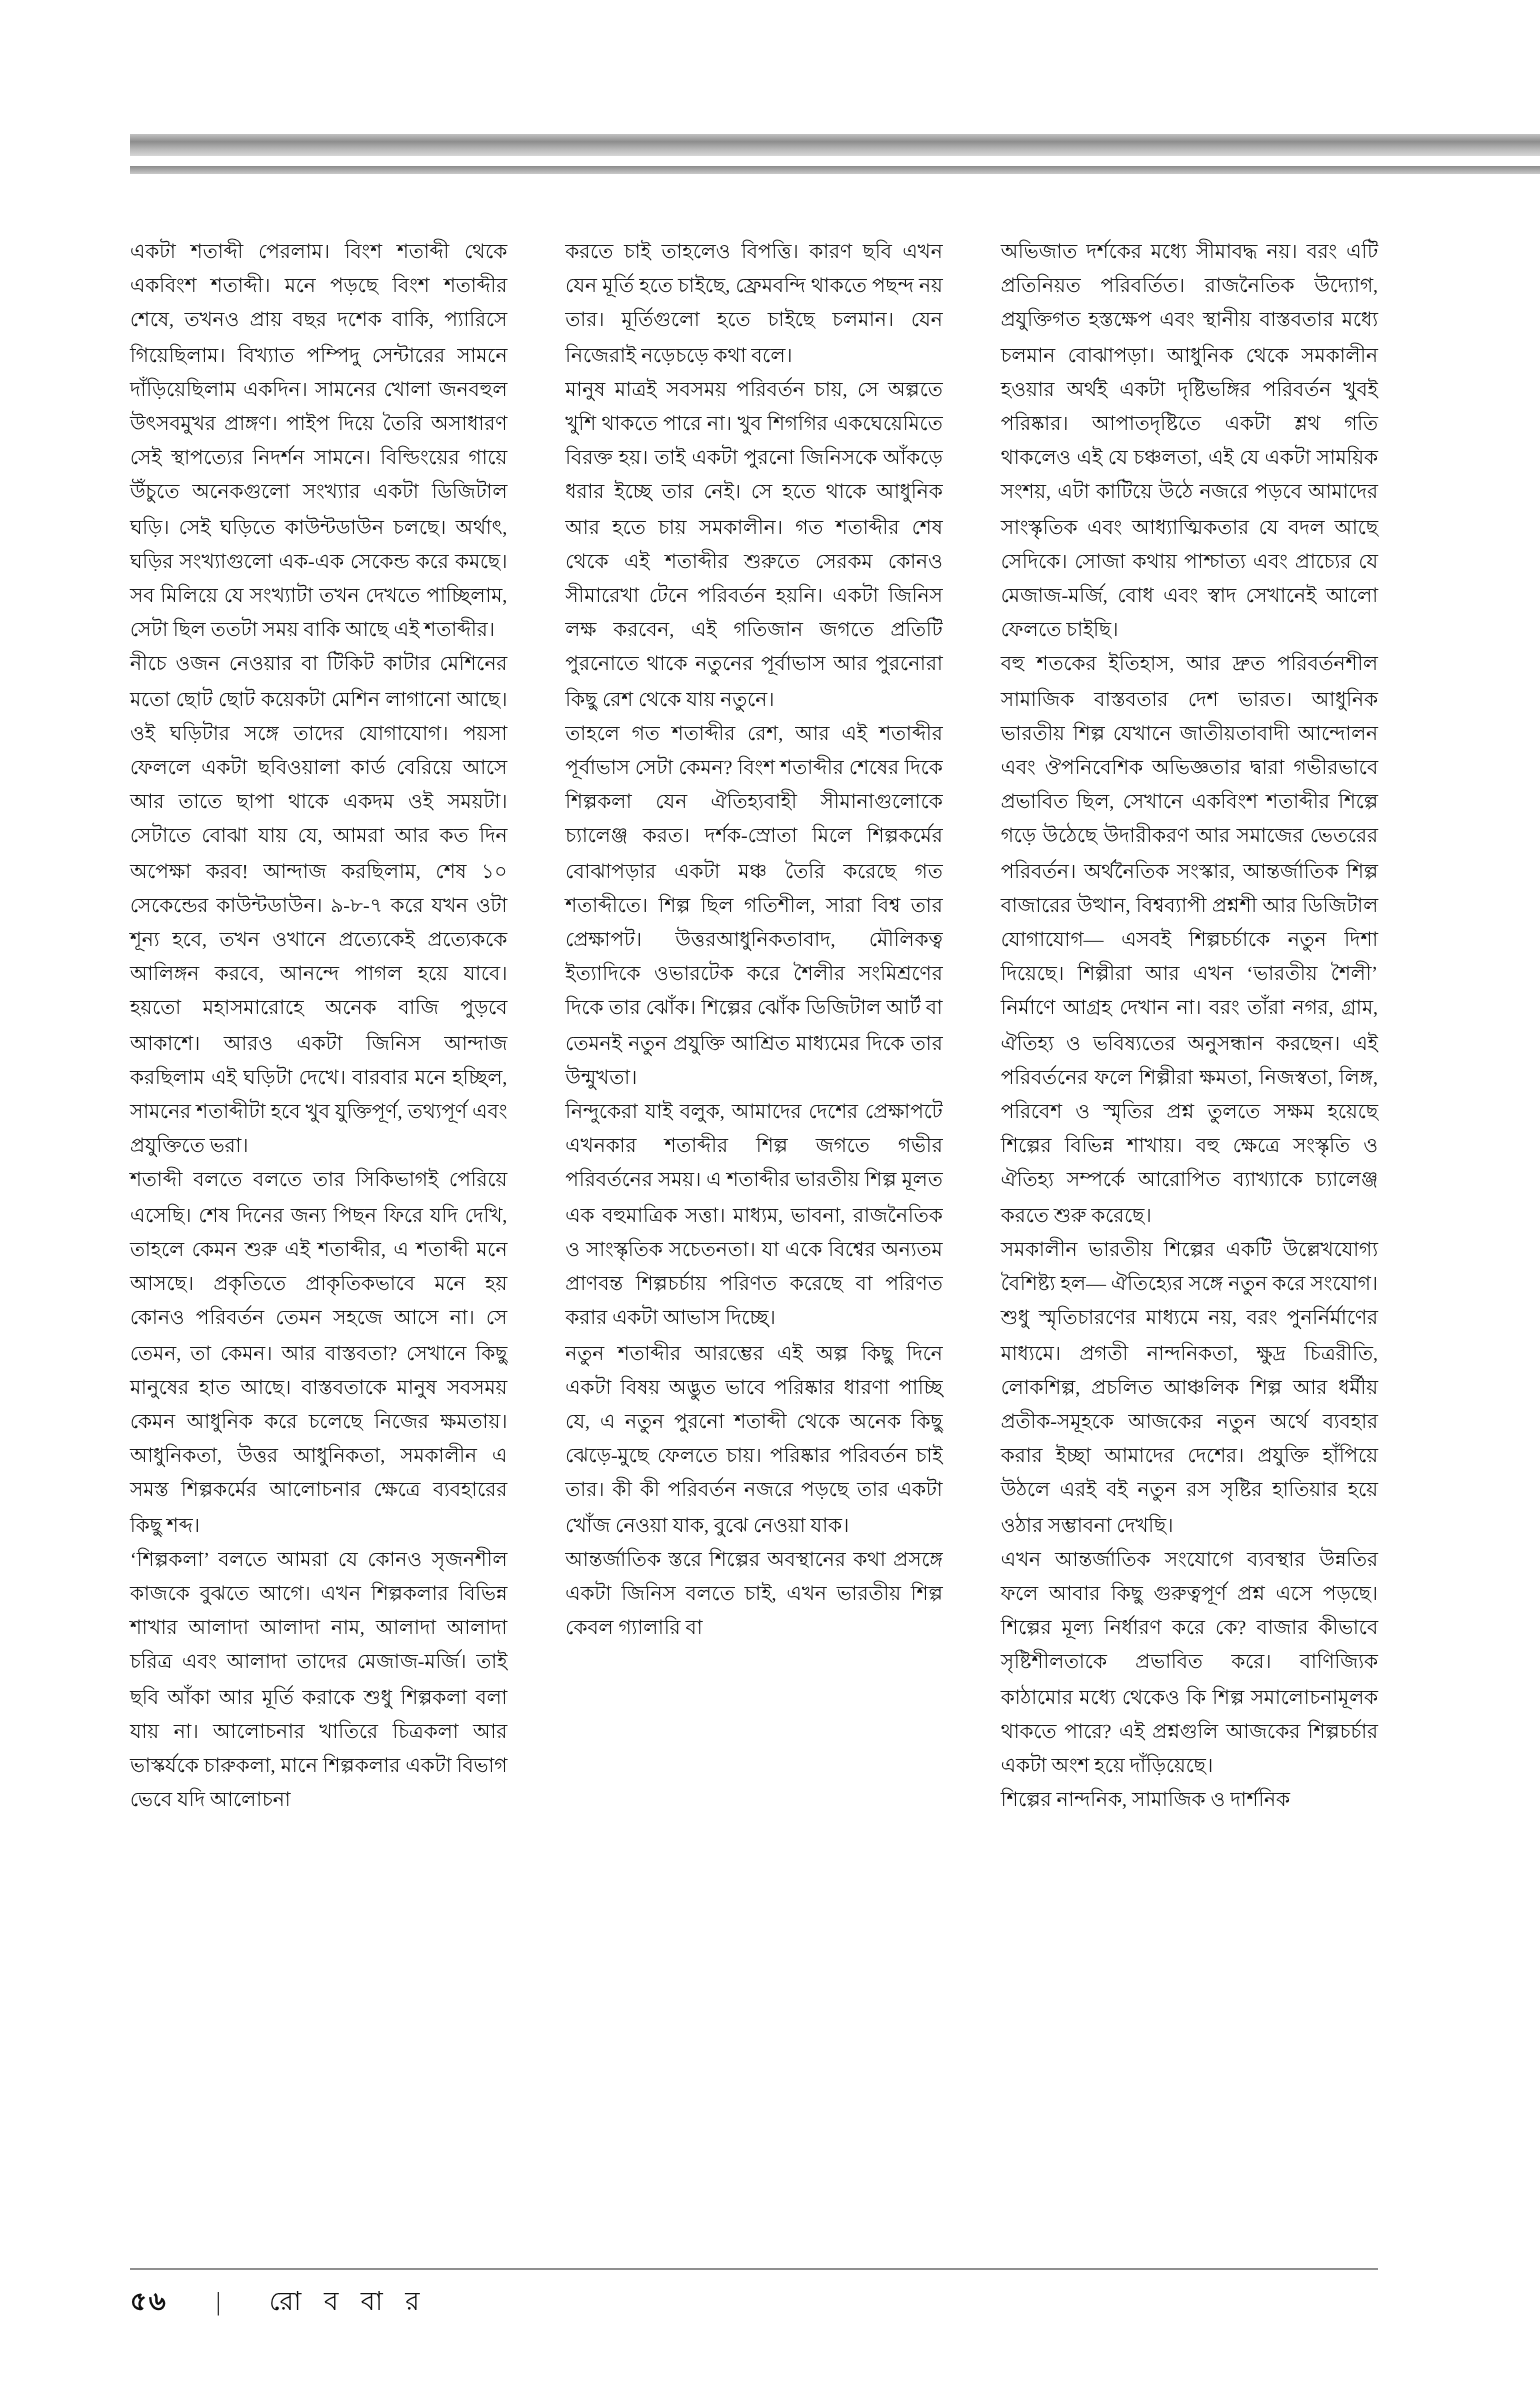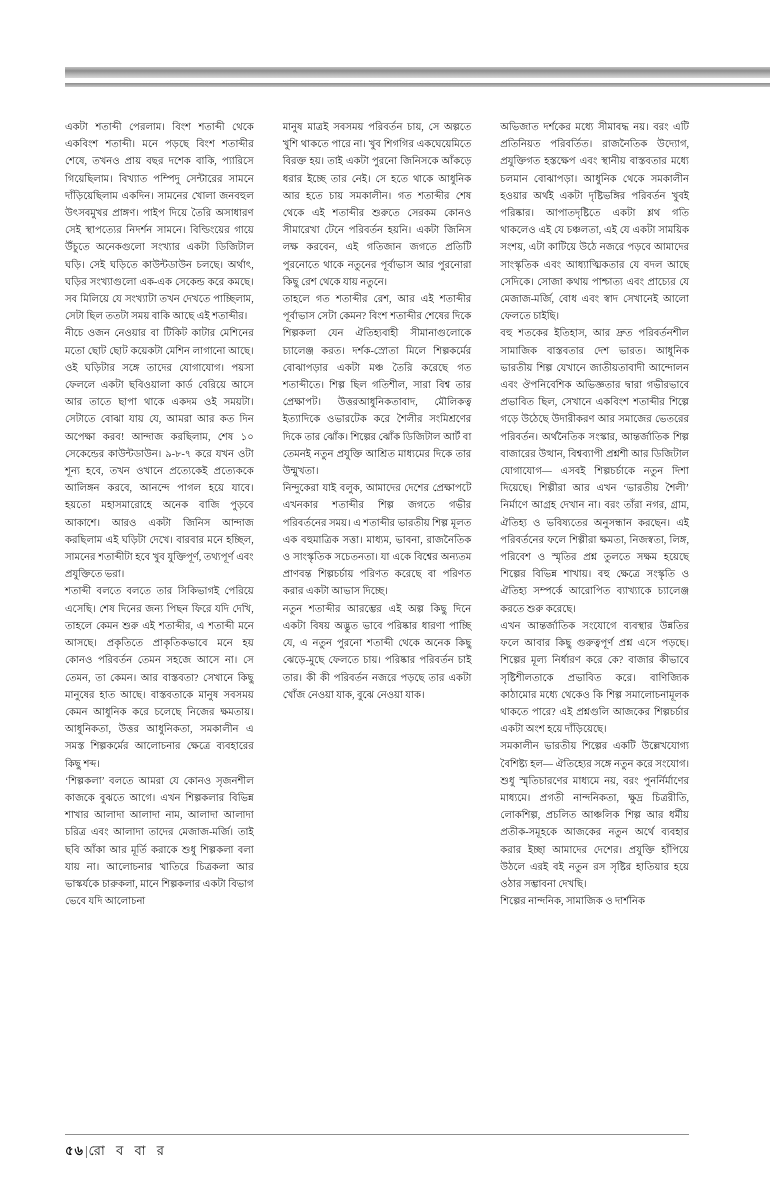--- a/index.html
+++ b/index.html
@@ -66,21 +66,21 @@
     height: 1px;
     background: #8f8f8f;
   }
   .footer {
     position: absolute;
     left: 65px;
     top: 1141px;
     font-size: 13px;
     display: flex;
     align-items: baseline;
-    gap: 1px;
+    gap: 24px;
     color: #111;
   }
   .footer .page-number { font-weight: bold; letter-spacing: 1px; }
   .footer .separator { color: #333; }
   .footer .magazine-name { letter-spacing: 4px; }
 </style>
 </head>
 <body>
 
 <div class="page">
@@ -91,30 +91,32 @@
   </div>
 
   <div class="content">
     <div class="column">
         <p class="para">একটা শতাব্দী পেরলাম। বিংশ শতাব্দী থেকে একবিংশ শতাব্দী। মনে পড়ছে বিংশ শতাব্দীর শেষে, তখনও প্রায় বছর দশেক বাকি, প্যারিসে গিয়েছিলাম। বিখ্যাত পম্পিদু সেন্টারের সামনে দাঁড়িয়েছিলাম একদিন। সামনের খোলা জনবহুল উৎসবমুখর প্রাঙ্গণ। পাইপ দিয়ে তৈরি অসাধারণ সেই স্থাপত্যের নিদর্শন সামনে। বিল্ডিংয়ের গায়ে উঁচুতে অনেকগুলো সংখ্যার একটা ডিজিটাল ঘড়ি। সেই ঘড়িতে কাউন্টডাউন চলছে। অর্থাৎ, ঘড়ির সংখ্যাগুলো এক-এক সেকেন্ড করে কমছে। সব মিলিয়ে যে সংখ্যাটা তখন দেখতে পাচ্ছিলাম, সেটা ছিল ততটা সময় বাকি আছে এই শতাব্দীর।</p>
         <p class="para">নীচে ওজন নেওয়ার বা টিকিট কাটার মেশিনের মতো ছোট ছোট কয়েকটা মেশিন লাগানো আছে। ওই ঘড়িটার সঙ্গে তাদের যোগাযোগ। পয়সা ফেললে একটা ছবিওয়ালা কার্ড বেরিয়ে আসে আর তাতে ছাপা থাকে একদম ওই সময়টা। সেটাতে বোঝা যায় যে, আমরা আর কত দিন অপেক্ষা করব! আন্দাজ করছিলাম, শেষ ১০ সেকেন্ডের কাউন্টডাউন। ৯-৮-৭ করে যখন ওটা শূন্য হবে, তখন ওখানে প্রত্যেকেই প্রত্যেককে আলিঙ্গন করবে, আনন্দে পাগল হয়ে যাবে। হয়তো মহাসমারোহে অনেক বাজি পুড়বে আকাশে। আরও একটা জিনিস আন্দাজ করছিলাম এই ঘড়িটা দেখে। বারবার মনে হচ্ছিল, সামনের শতাব্দীটা হবে খুব যুক্তিপূর্ণ, তথ্যপূর্ণ এবং প্রযুক্তিতে ভরা।</p>
         <p class="para">শতাব্দী বলতে বলতে তার সিকিভাগই পেরিয়ে এসেছি। শেষ দিনের জন্য পিছন ফিরে যদি দেখি, তাহলে কেমন শুরু এই শতাব্দীর, এ শতাব্দী মনে আসছে। প্রকৃতিতে প্রাকৃতিকভাবে মনে হয় কোনও পরিবর্তন তেমন সহজে আসে না। সে তেমন, তা কেমন। আর বাস্তবতা? সেখানে কিছু মানুষের হাত আছে। বাস্তবতাকে মানুষ সবসময় কেমন আধুনিক করে চলেছে নিজের ক্ষমতায়। আধুনিকতা, উত্তর আধুনিকতা, সমকালীন এ সমস্ত শিল্পকর্মের আলোচনার ক্ষেত্রে ব্যবহারের কিছু শব্দ।</p>
         <p class="para">‘শিল্পকলা’ বলতে আমরা যে কোনও সৃজনশীল কাজকে বুঝতে আগে। এখন শিল্পকলার বিভিন্ন শাখার আলাদা আলাদা নাম, আলাদা আলাদা চরিত্র এবং আলাদা তাদের মেজাজ-মর্জি। তাই ছবি আঁকা আর মূর্তি করাকে শুধু শিল্পকলা বলা যায় না। আলোচনার খাতিরে চিত্রকলা আর ভাস্কর্যকে চারুকলা, মানে শিল্পকলার একটা বিভাগ ভেবে যদি আলোচনা</p>
       </div>
     <div class="column">
+        <p class="para">করতে চাই তাহলেও বিপত্তি। কারণ ছবি এখন যেন মূর্তি হতে চাইছে, ফ্রেমবন্দি থাকতে পছন্দ নয় তার। মূর্তিগুলো হতে চাইছে চলমান। যেন নিজেরাই নড়েচড়ে কথা বলে।</p>
         <p class="para">মানুষ মাত্রই সবসময় পরিবর্তন চায়, সে অল্পতে খুশি থাকতে পারে না। খুব শিগগির একঘেয়েমিতে বিরক্ত হয়। তাই একটা পুরনো জিনিসকে আঁকড়ে ধরার ইচ্ছে তার নেই। সে হতে থাকে আধুনিক আর হতে চায় সমকালীন। গত শতাব্দীর শেষ থেকে এই শতাব্দীর শুরুতে সেরকম কোনও সীমারেখা টেনে পরিবর্তন হয়নি। একটা জিনিস লক্ষ করবেন, এই গতিজান জগতে প্রতিটি পুরনোতে থাকে নতুনের পূর্বাভাস আর পুরনোরা কিছু রেশ থেকে যায় নতুনে।</p>
         <p class="para">তাহলে গত শতাব্দীর রেশ, আর এই শতাব্দীর পূর্বাভাস সেটা কেমন? বিংশ শতাব্দীর শেষের দিকে শিল্পকলা যেন ঐতিহ্যবাহী সীমানাগুলোকে চ্যালেঞ্জ করত। দর্শক-স্রোতা মিলে শিল্পকর্মের বোঝাপড়ার একটা মঞ্চ তৈরি করেছে গত শতাব্দীতে। শিল্প ছিল গতিশীল, সারা বিশ্ব তার প্রেক্ষাপট। উত্তরআধুনিকতাবাদ, মৌলিকত্ব ইত্যাদিকে ওভারটেক করে শৈলীর সংমিশ্রণের দিকে তার ঝোঁক। শিল্পের ঝোঁক ডিজিটাল আর্ট বা তেমনই নতুন প্রযুক্তি আশ্রিত মাধ্যমের দিকে তার উন্মুখতা।</p>
         <p class="para">নিন্দুকেরা যাই বলুক, আমাদের দেশের প্রেক্ষাপটে এখনকার শতাব্দীর শিল্প জগতে গভীর পরিবর্তনের সময়। এ শতাব্দীর ভারতীয় শিল্প মূলত এক বহুমাত্রিক সত্তা। মাধ্যম, ভাবনা, রাজনৈতিক ও সাংস্কৃতিক সচেতনতা। যা একে বিশ্বের অন্যতম প্রাণবন্ত শিল্পচর্চায় পরিণত করেছে বা পরিণত করার একটা আভাস দিচ্ছে।</p>
         <p class="para">নতুন শতাব্দীর আরম্ভের এই অল্প কিছু দিনে একটা বিষয় অদ্ভুত ভাবে পরিষ্কার ধারণা পাচ্ছি যে, এ নতুন পুরনো শতাব্দী থেকে অনেক কিছু ঝেড়ে-মুছে ফেলতে চায়। পরিষ্কার পরিবর্তন চাই তার। কী কী পরিবর্তন নজরে পড়ছে তার একটা খোঁজ নেওয়া যাক, বুঝে নেওয়া যাক।</p>
+        <p class="para">আন্তর্জাতিক স্তরে শিল্পের অবস্থানের কথা প্রসঙ্গে একটা জিনিস বলতে চাই, এখন ভারতীয় শিল্প কেবল গ্যালারি বা</p>
       </div>
     <div class="column">
         <p class="para">অভিজাত দর্শকের মধ্যে সীমাবদ্ধ নয়। বরং এটি প্রতিনিয়ত পরিবর্তিত। রাজনৈতিক উদ্যোগ, প্রযুক্তিগত হস্তক্ষেপ এবং স্থানীয় বাস্তবতার মধ্যে চলমান বোঝাপড়া। আধুনিক থেকে সমকালীন হওয়ার অর্থই একটা দৃষ্টিভঙ্গির পরিবর্তন খুবই পরিষ্কার। আপাতদৃষ্টিতে একটা শ্লথ গতি থাকলেও এই যে চঞ্চলতা, এই যে একটা সাময়িক সংশয়, এটা কাটিয়ে উঠে নজরে পড়বে আমাদের সাংস্কৃতিক এবং আধ্যাত্মিকতার যে বদল আছে সেদিকে। সোজা কথায় পাশ্চাত্য এবং প্রাচ্যের যে মেজাজ-মর্জি, বোধ এবং স্বাদ সেখানেই আলো ফেলতে চাইছি।</p>
         <p class="para">বহু শতকের ইতিহাস, আর দ্রুত পরিবর্তনশীল সামাজিক বাস্তবতার দেশ ভারত। আধুনিক ভারতীয় শিল্প যেখানে জাতীয়তাবাদী আন্দোলন এবং ঔপনিবেশিক অভিজ্ঞতার দ্বারা গভীরভাবে প্রভাবিত ছিল, সেখানে একবিংশ শতাব্দীর শিল্পে গড়ে উঠেছে উদারীকরণ আর সমাজের ভেতরের পরিবর্তন। অর্থনৈতিক সংস্কার, আন্তর্জাতিক শিল্প বাজারের উত্থান, বিশ্বব্যাপী প্রশ্নশী আর ডিজিটাল যোগাযোগ— এসবই শিল্পচর্চাকে নতুন দিশা দিয়েছে। শিল্পীরা আর এখন ‘ভারতীয় শৈলী’ নির্মাণে আগ্রহ দেখান না। বরং তাঁরা নগর, গ্রাম, ঐতিহ্য ও ভবিষ্যতের অনুসন্ধান করছেন। এই পরিবর্তনের ফলে শিল্পীরা ক্ষমতা, নিজস্বতা, লিঙ্গ, পরিবেশ ও স্মৃতির প্রশ্ন তুলতে সক্ষম হয়েছে শিল্পের বিভিন্ন শাখায়। বহু ক্ষেত্রে সংস্কৃতি ও ঐতিহ্য সম্পর্কে আরোপিত ব্যাখ্যাকে চ্যালেঞ্জ করতে শুরু করেছে।</p>
+        <p class="para">সমকালীন ভারতীয় শিল্পের একটি উল্লেখযোগ্য বৈশিষ্ট্য হল— ঐতিহ্যের সঙ্গে নতুন করে সংযোগ। শুধু স্মৃতিচারণের মাধ্যমে নয়, বরং পুনর্নির্মাণের মাধ্যমে। প্রগতী নান্দনিকতা, ক্ষুদ্র চিত্ররীতি, লোকশিল্প, প্রচলিত আঞ্চলিক শিল্প আর ধর্মীয় প্রতীক-সমূহকে আজকের নতুন অর্থে ব্যবহার করার ইচ্ছা আমাদের দেশের। প্রযুক্তি হাঁপিয়ে উঠলে এরই বই নতুন রস সৃষ্টির হাতিয়ার হয়ে ওঠার সম্ভাবনা দেখছি।</p>
         <p class="para">এখন আন্তর্জাতিক সংযোগে ব্যবস্থার উন্নতির ফলে আবার কিছু গুরুত্বপূর্ণ প্রশ্ন এসে পড়ছে। শিল্পের মূল্য নির্ধারণ করে কে? বাজার কীভাবে সৃষ্টিশীলতাকে প্রভাবিত করে। বাণিজ্যিক কাঠামোর মধ্যে থেকেও কি শিল্প সমালোচনামূলক থাকতে পারে? এই প্রশ্নগুলি আজকের শিল্পচর্চার একটা অংশ হয়ে দাঁড়িয়েছে।</p>
-        <p class="para">সমকালীন ভারতীয় শিল্পের একটি উল্লেখযোগ্য বৈশিষ্ট্য হল— ঐতিহ্যের সঙ্গে নতুন করে সংযোগ। শুধু স্মৃতিচারণের মাধ্যমে নয়, বরং পুনর্নির্মাণের মাধ্যমে। প্রগতী নান্দনিকতা, ক্ষুদ্র চিত্ররীতি, লোকশিল্প, প্রচলিত আঞ্চলিক শিল্প আর ধর্মীয় প্রতীক-সমূহকে আজকের নতুন অর্থে ব্যবহার করার ইচ্ছা আমাদের দেশের। প্রযুক্তি হাঁপিয়ে উঠলে এরই বই নতুন রস সৃষ্টির হাতিয়ার হয়ে ওঠার সম্ভাবনা দেখছি।</p>
         <p class="para">শিল্পের নান্দনিক, সামাজিক ও দার্শনিক</p>
       </div>
   </div>
 
   <div class="footer-line"></div>
 
   <div class="footer">
     <span class="page-number">৫৬</span>
     <span class="separator">|</span>
     <span class="magazine-name">রো ব বা র</span>

